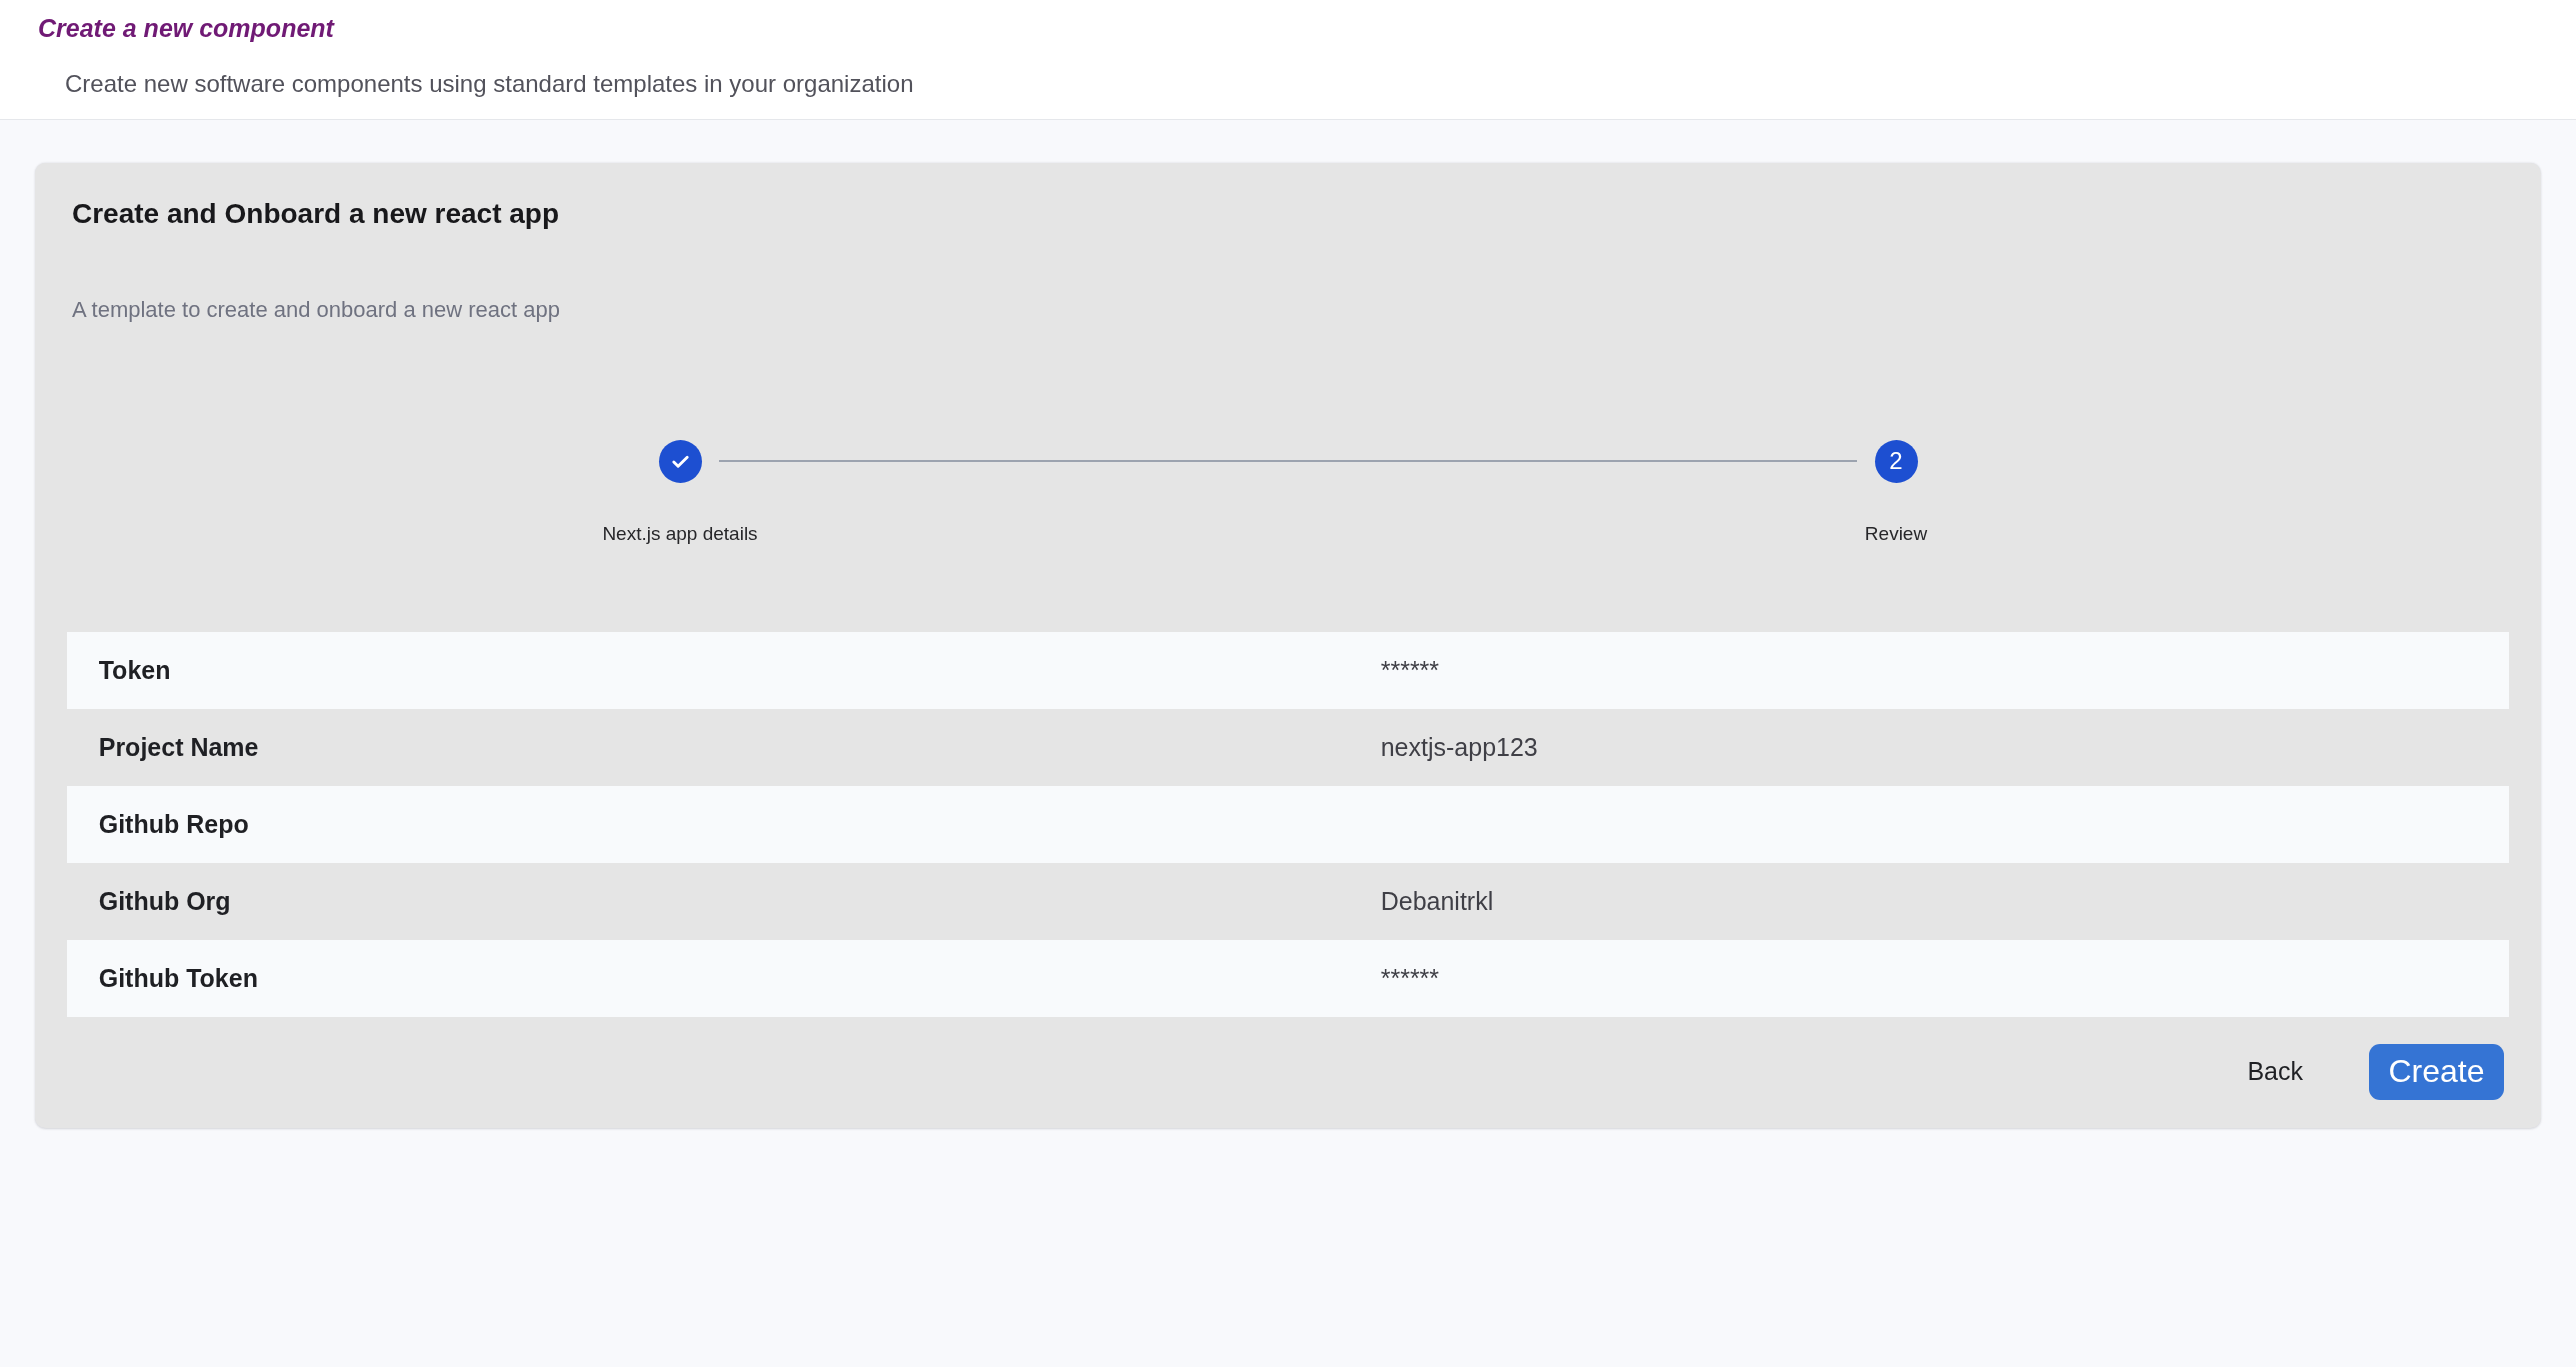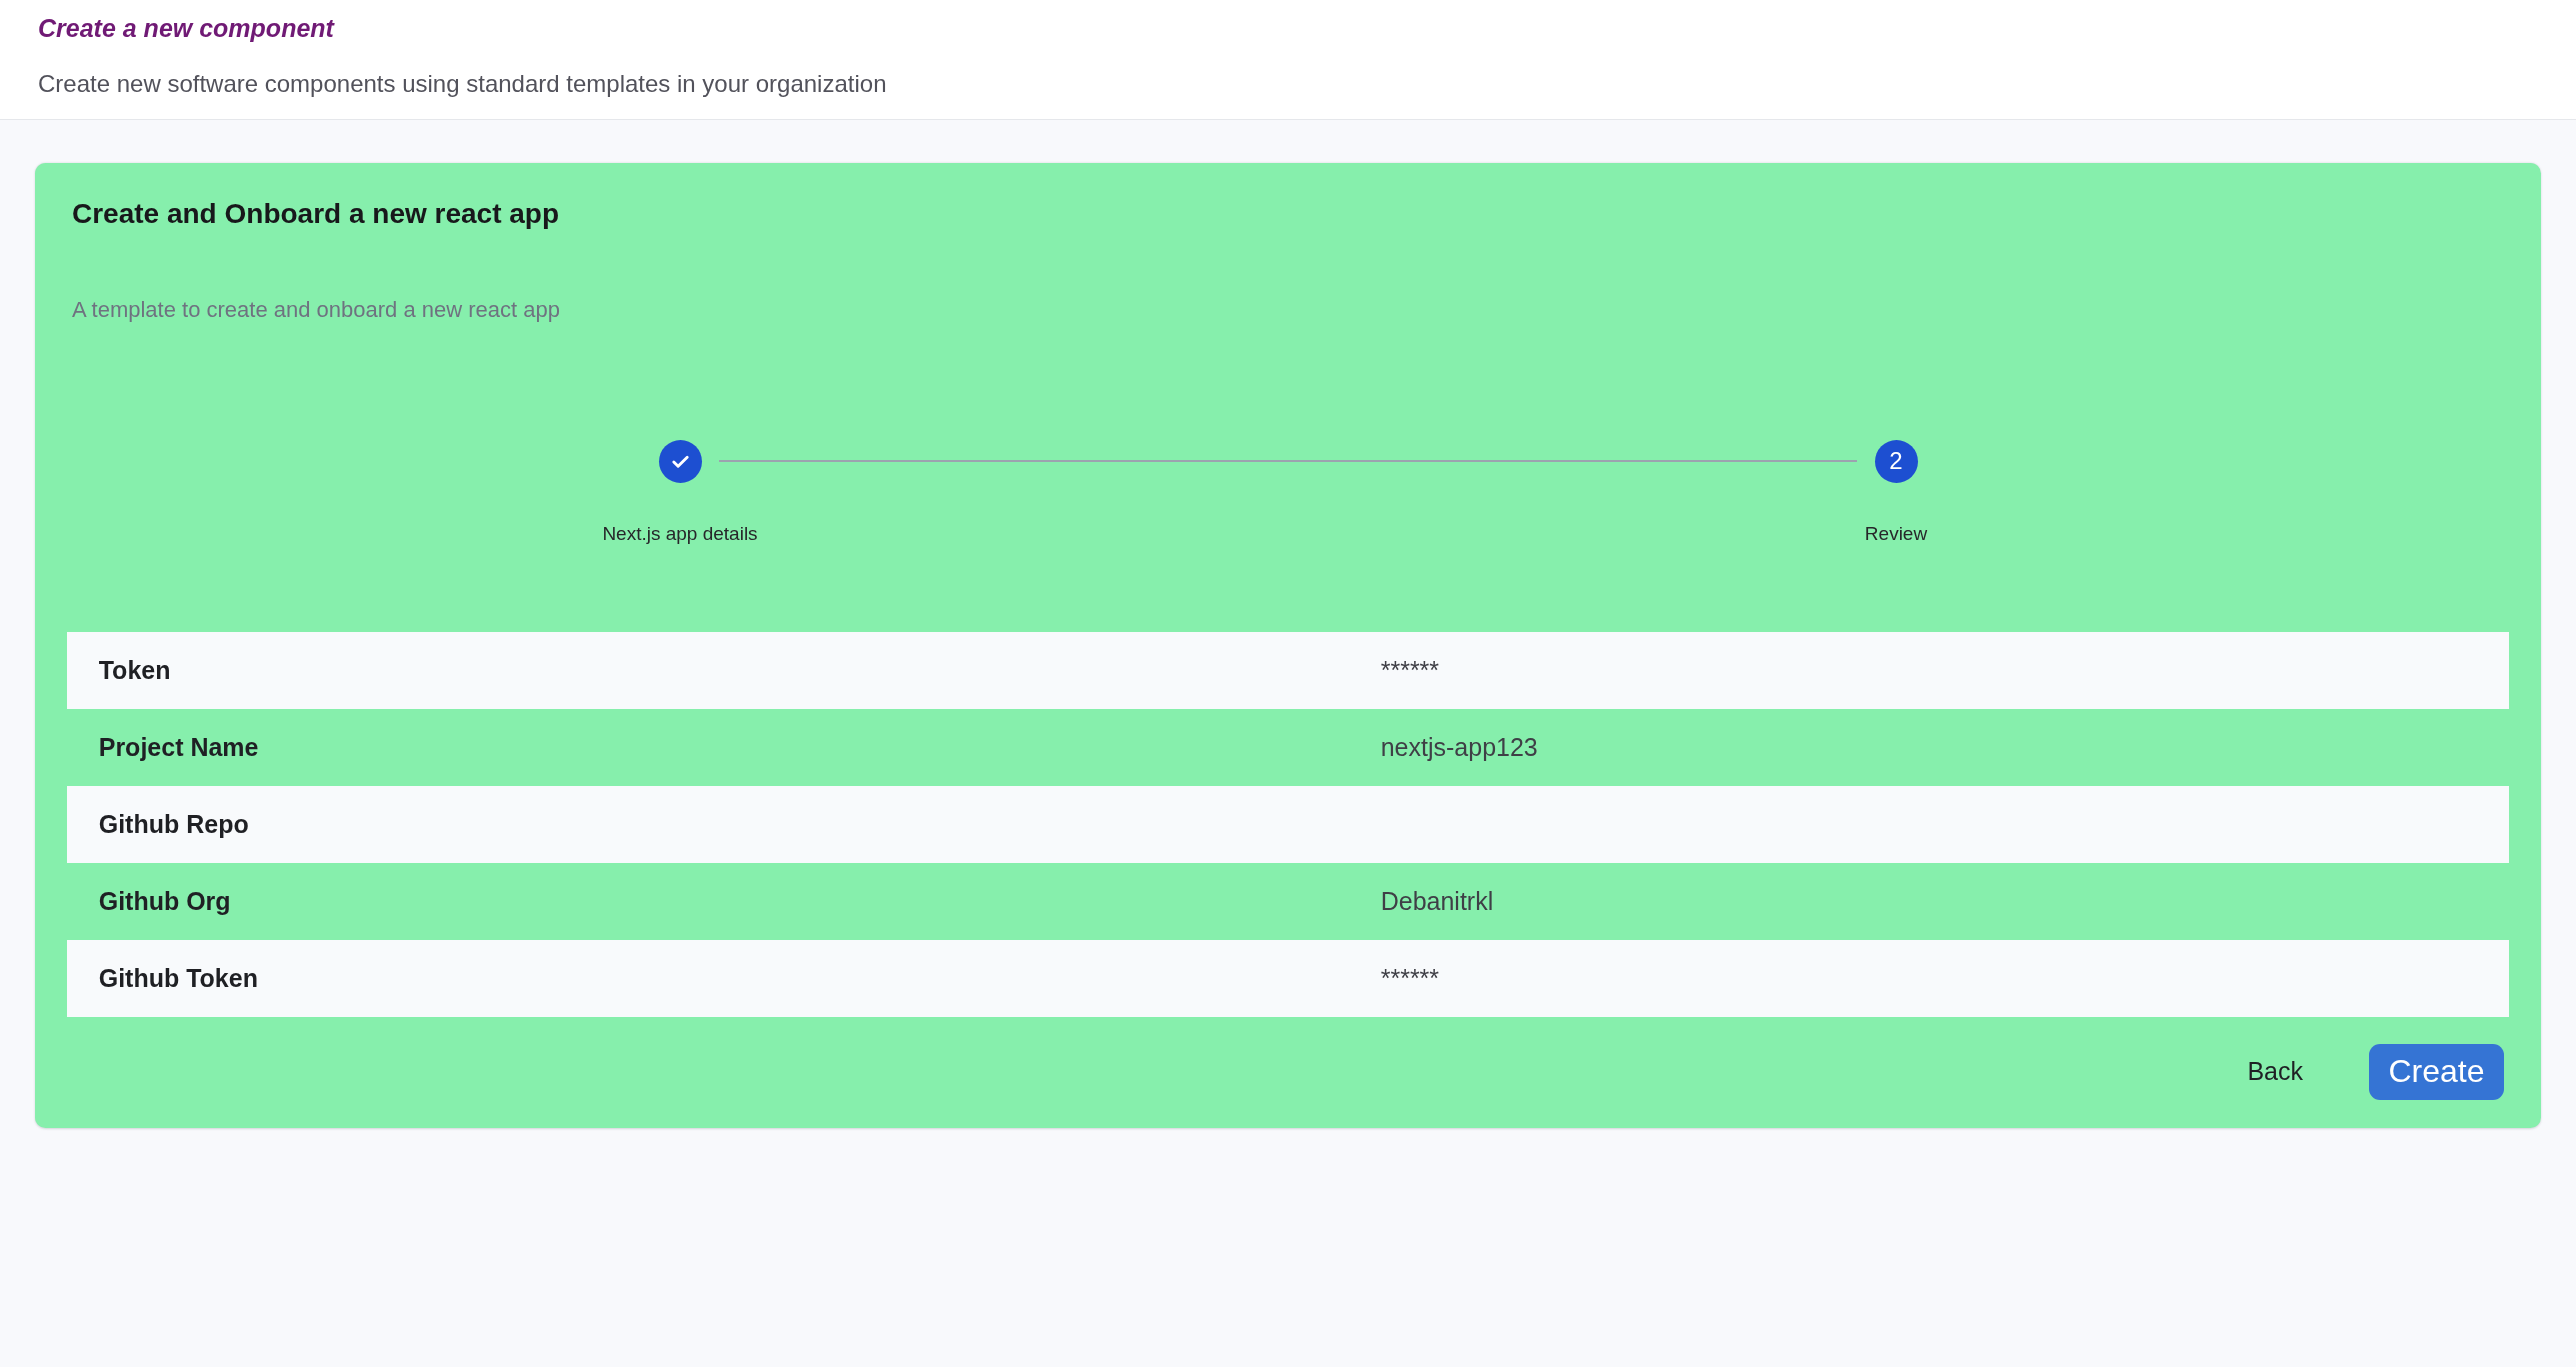--- a/index.html
+++ b/index.html
@@ -22,28 +22,29 @@
     font-weight: 700;
     line-height: 35px;
     color: #701a75;
     font-style: italic;
   }
   .page-subtitle {
     margin-top: 22px;
     font-size: 24px;
     line-height: 31px;
     color: #52525b;
+    margin-left: 27px;
   }
 
   
   .main {
     padding: 43px 35px;
   }
   .card {
-    background: #86efac;
+    background: #e5e5e5;
     border-radius: 10.6px;
     box-shadow: 0 0.9px 2.7px rgba(16,24,40,0.10), 0 0.9px 1.8px rgba(16,24,40,0.06);
     padding: 32px 37px 28px 37px;
   }
   .card-title {
     font-size: 28px;
     font-weight: 700;
     line-height: 37px;
     color: #18181b;
   }

